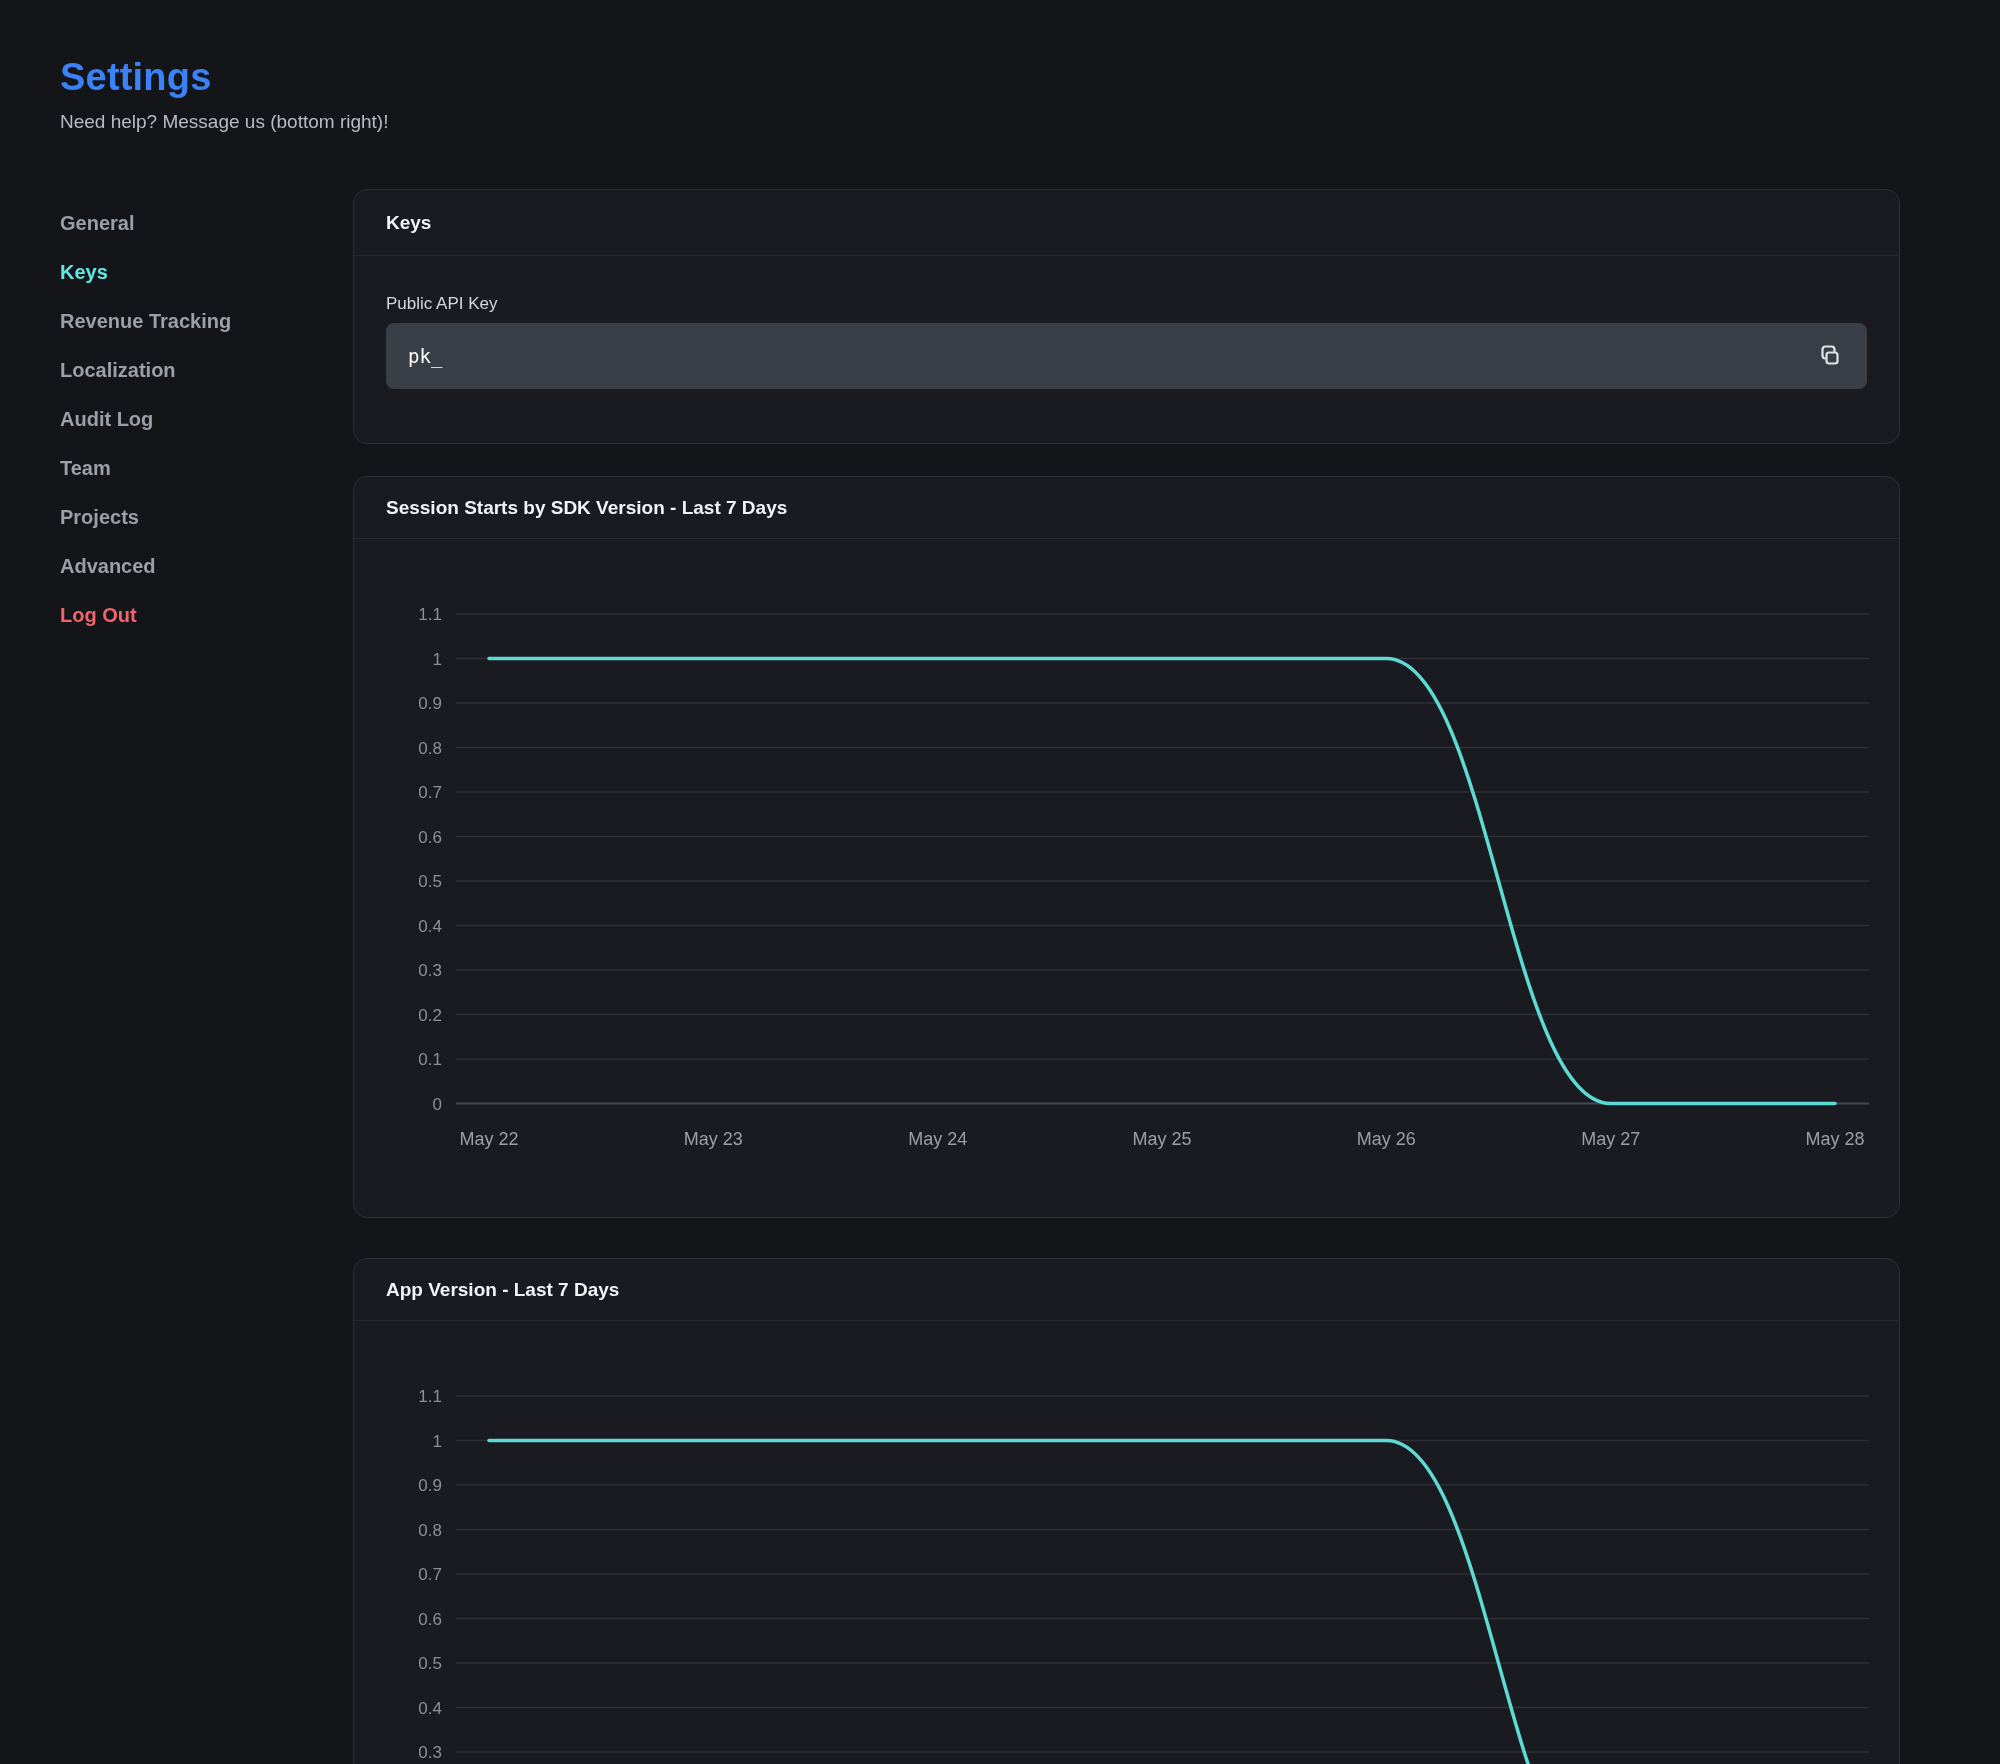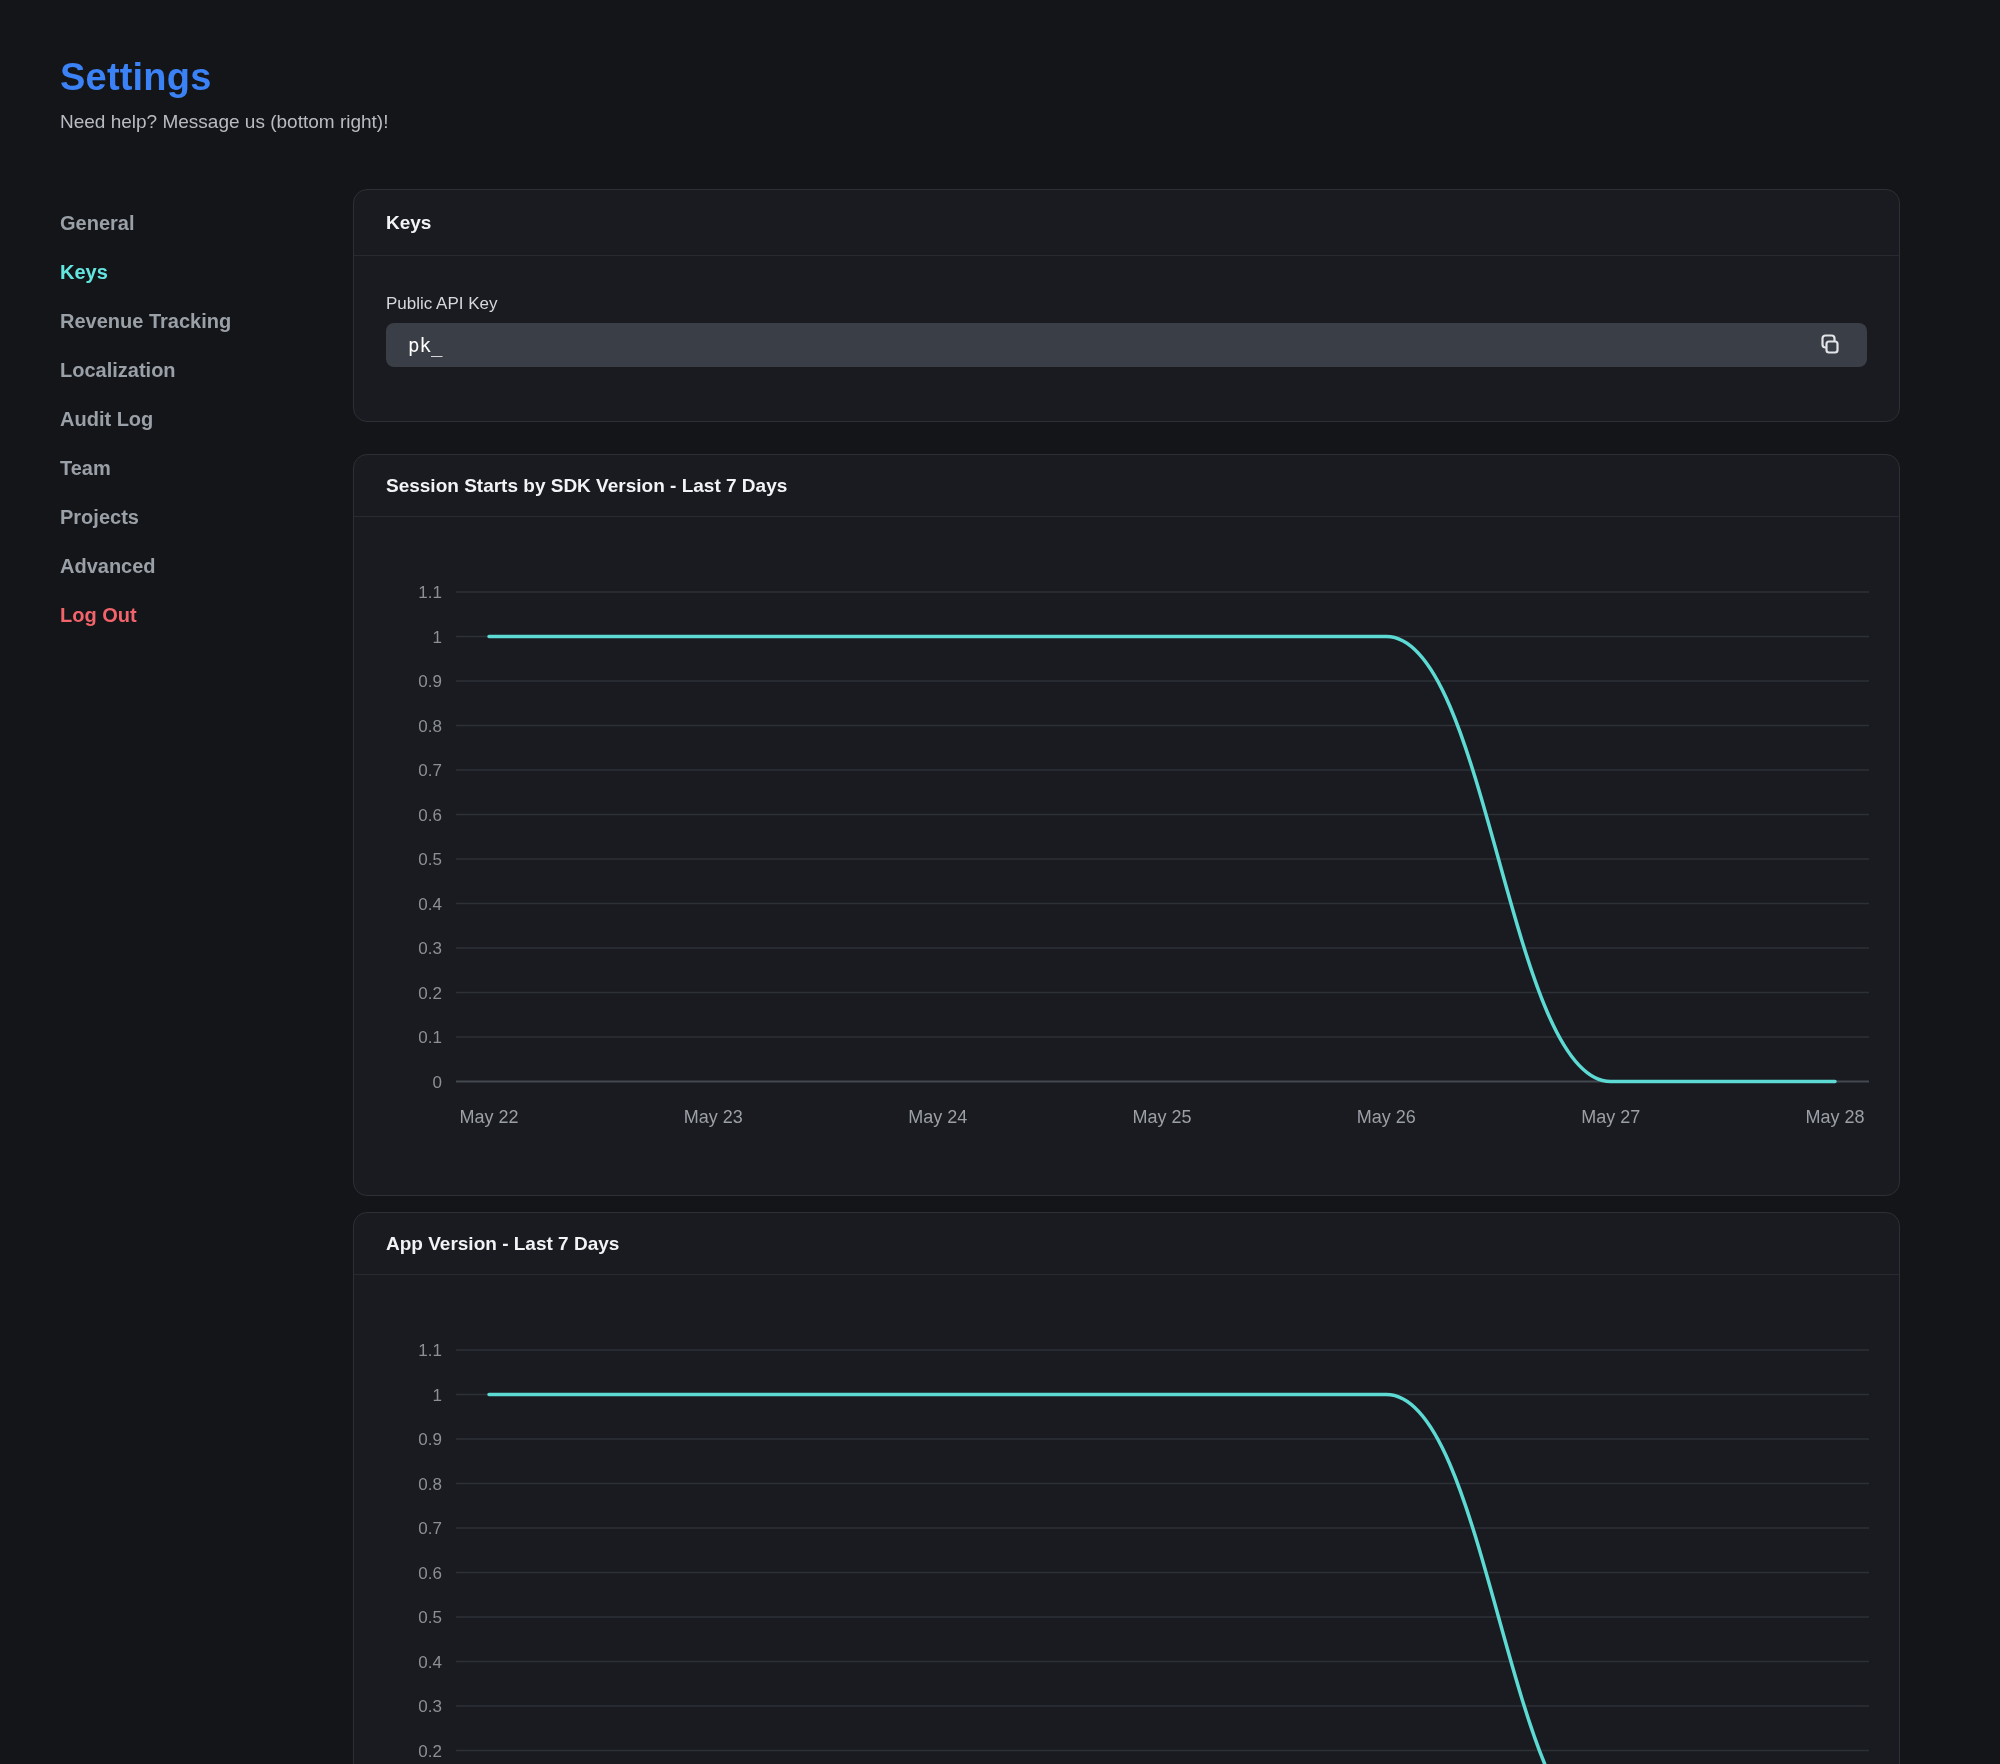--- a/index.html
+++ b/index.html
@@ -22,33 +22,33 @@
     height:49px;display:flex;align-items:center;
     font-size:20px;font-weight:700;color:#9aa0a7;cursor:pointer;
   }
   .side-item.active{color:#63e6e0;}
   .side-item.danger{color:#f2636b;}
   .content{width:1547px;flex:0 0 1547px;}
   .card{
     background:#191b20;border:1px solid #2c2f35;border-radius:14px;
     margin-bottom:32px;box-sizing:border-box;overflow:hidden;
   }
-  .card.chart-card{margin-bottom:16px;}
+  .card.chart-card{margin-bottom:40px;}
   .card-header{
     height:66px;display:flex;align-items:center;padding:0 32px;
     border-bottom:1px solid #272a30;box-sizing:border-box;
     font-size:19px;font-weight:700;color:#f2f3f5;
   }
   .chart-card .card-header{height:62px;}
   .card-body{padding:38px 32px 54px 32px;}
   .field-label{
     display:block;font-size:17px;font-weight:500;color:#d5d8dc;margin-bottom:9px;
   }
   .key-input{
-    position:relative;height:44px;background:#3a3e46;border-radius:8px;
+    position:relative;height:66px;background:#3a3e46;border-radius:8px;
     display:flex;align-items:center;padding:0 60px 0 22px;box-sizing:border-box;
   }
   .key-input .key-value{
     font-family:"DejaVu Sans Mono", monospace;
     font-size:19px;color:#ffffff;white-space:pre;
   }
   .copy-btn{
     position:absolute;right:22px;top:50%;transform:translateY(-50%);
     width:34px;height:34px;background:transparent;border:none;padding:0;
     display:flex;align-items:center;justify-content:center;cursor:pointer;

